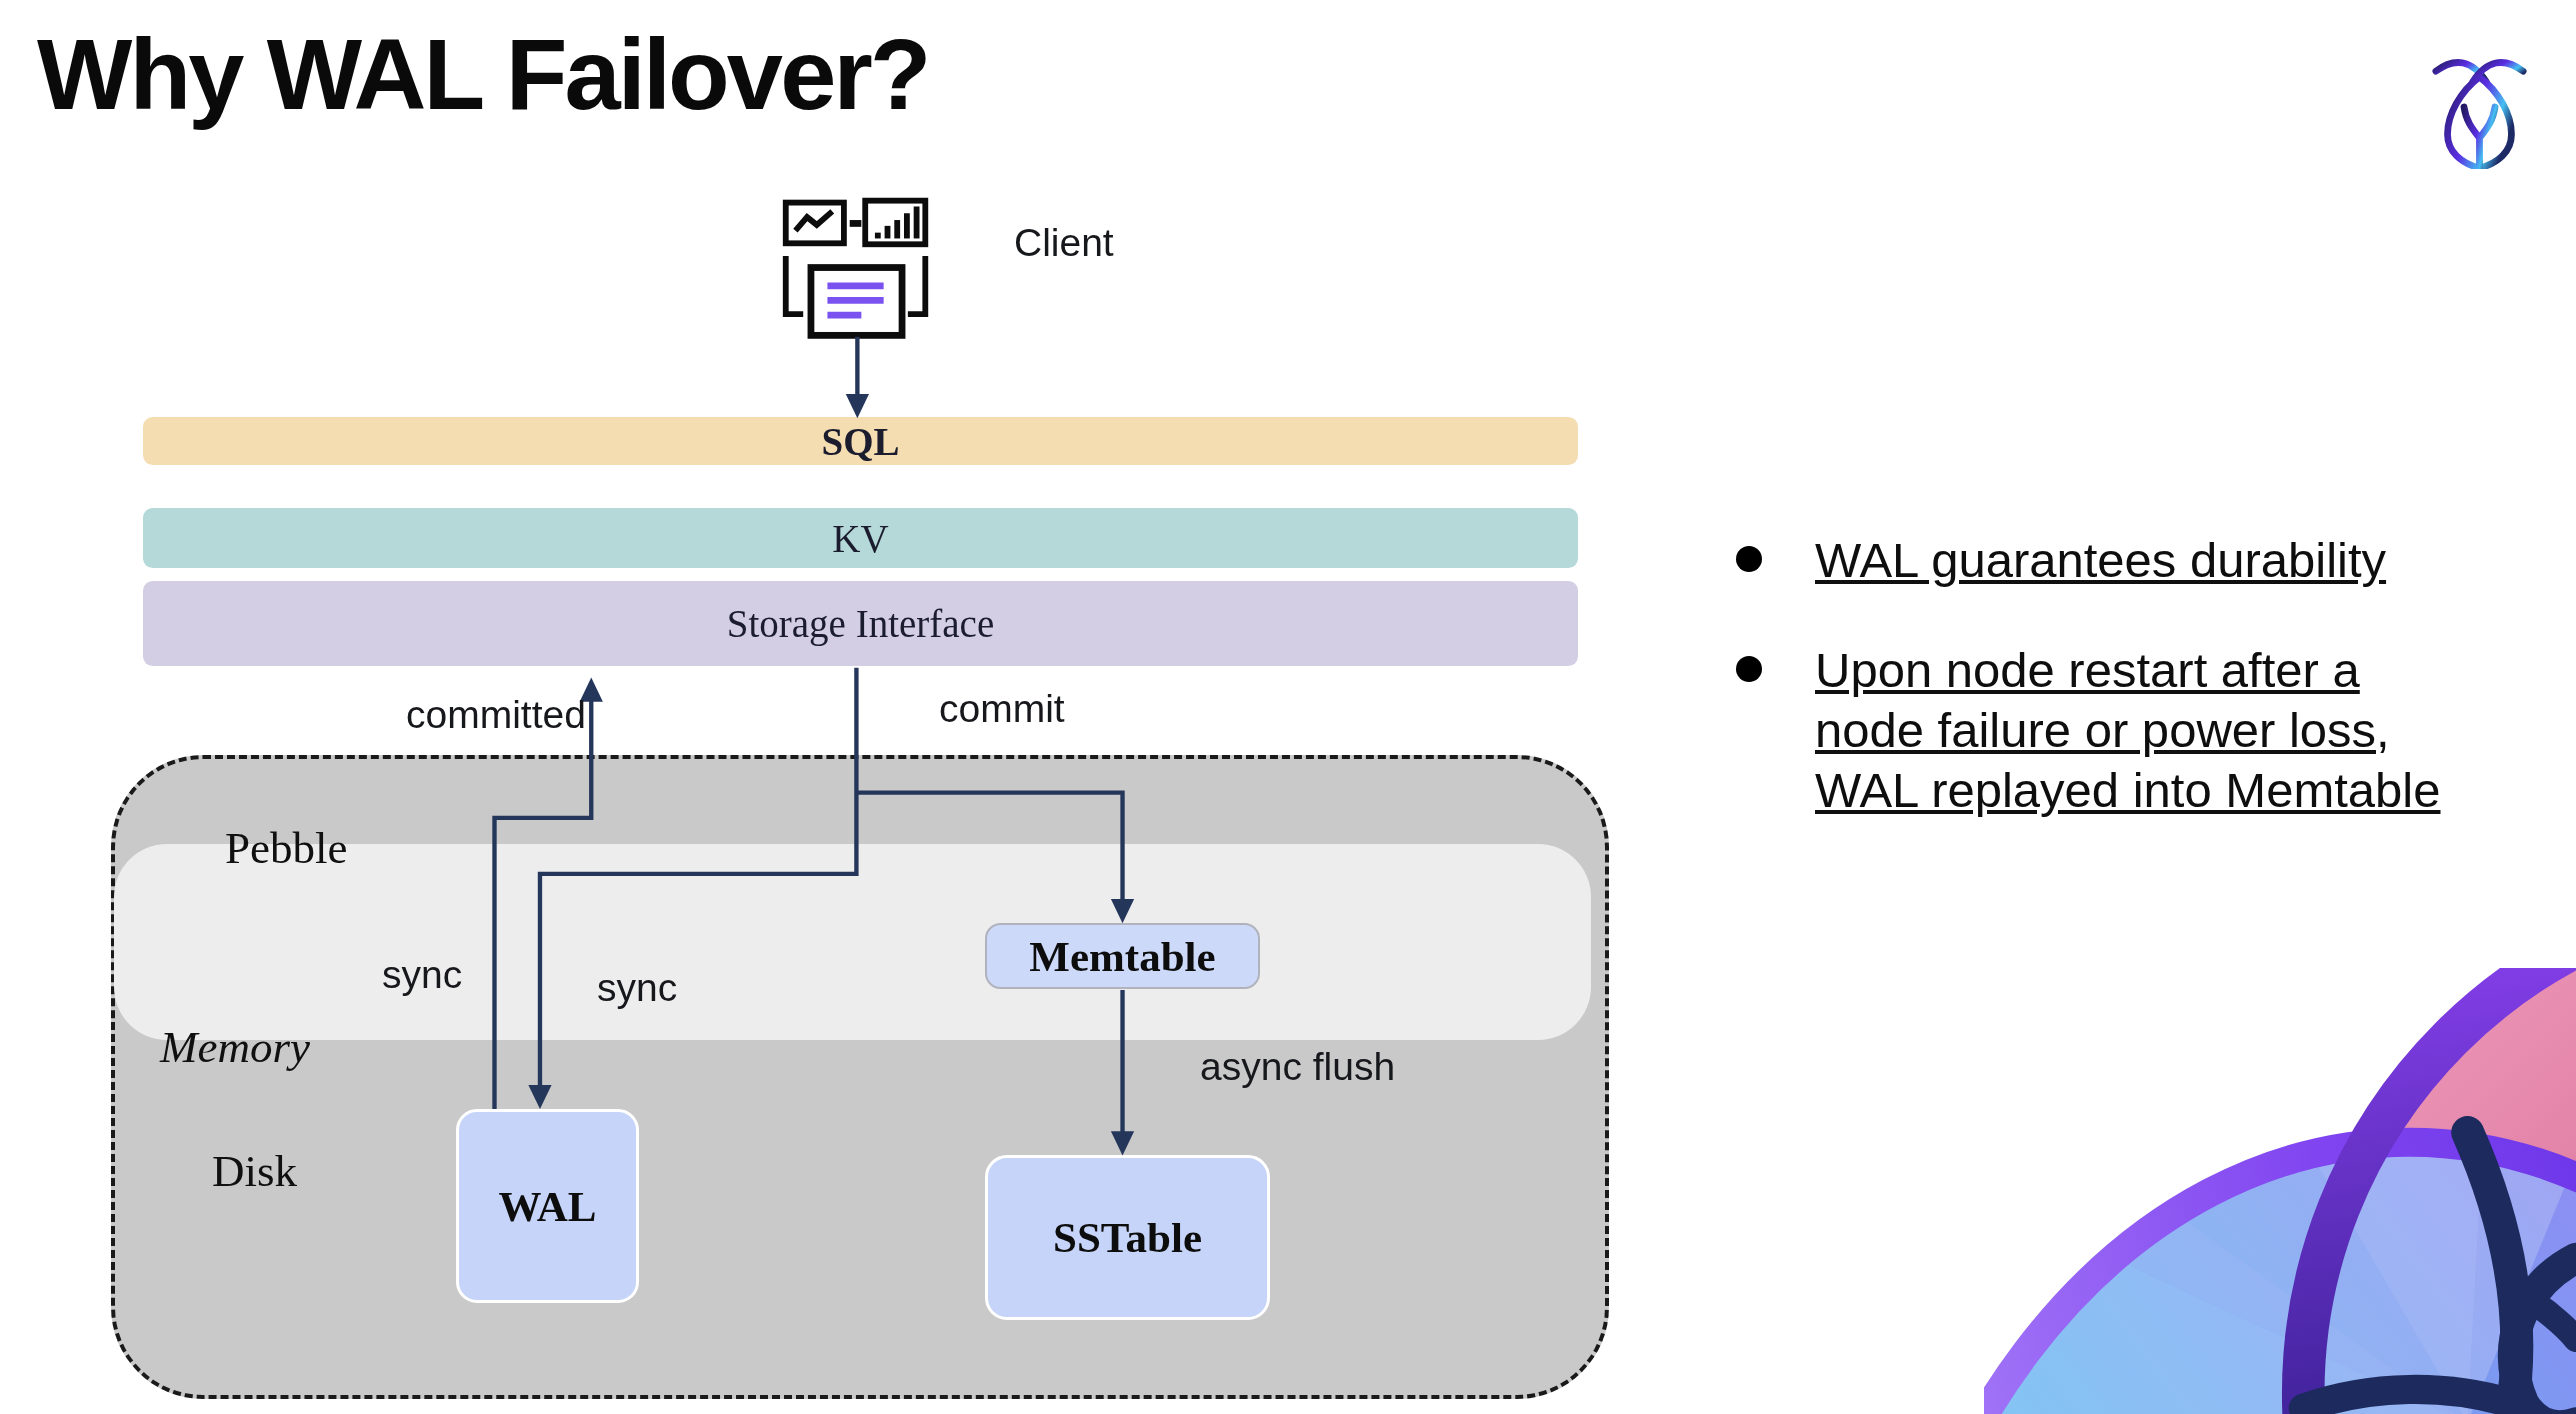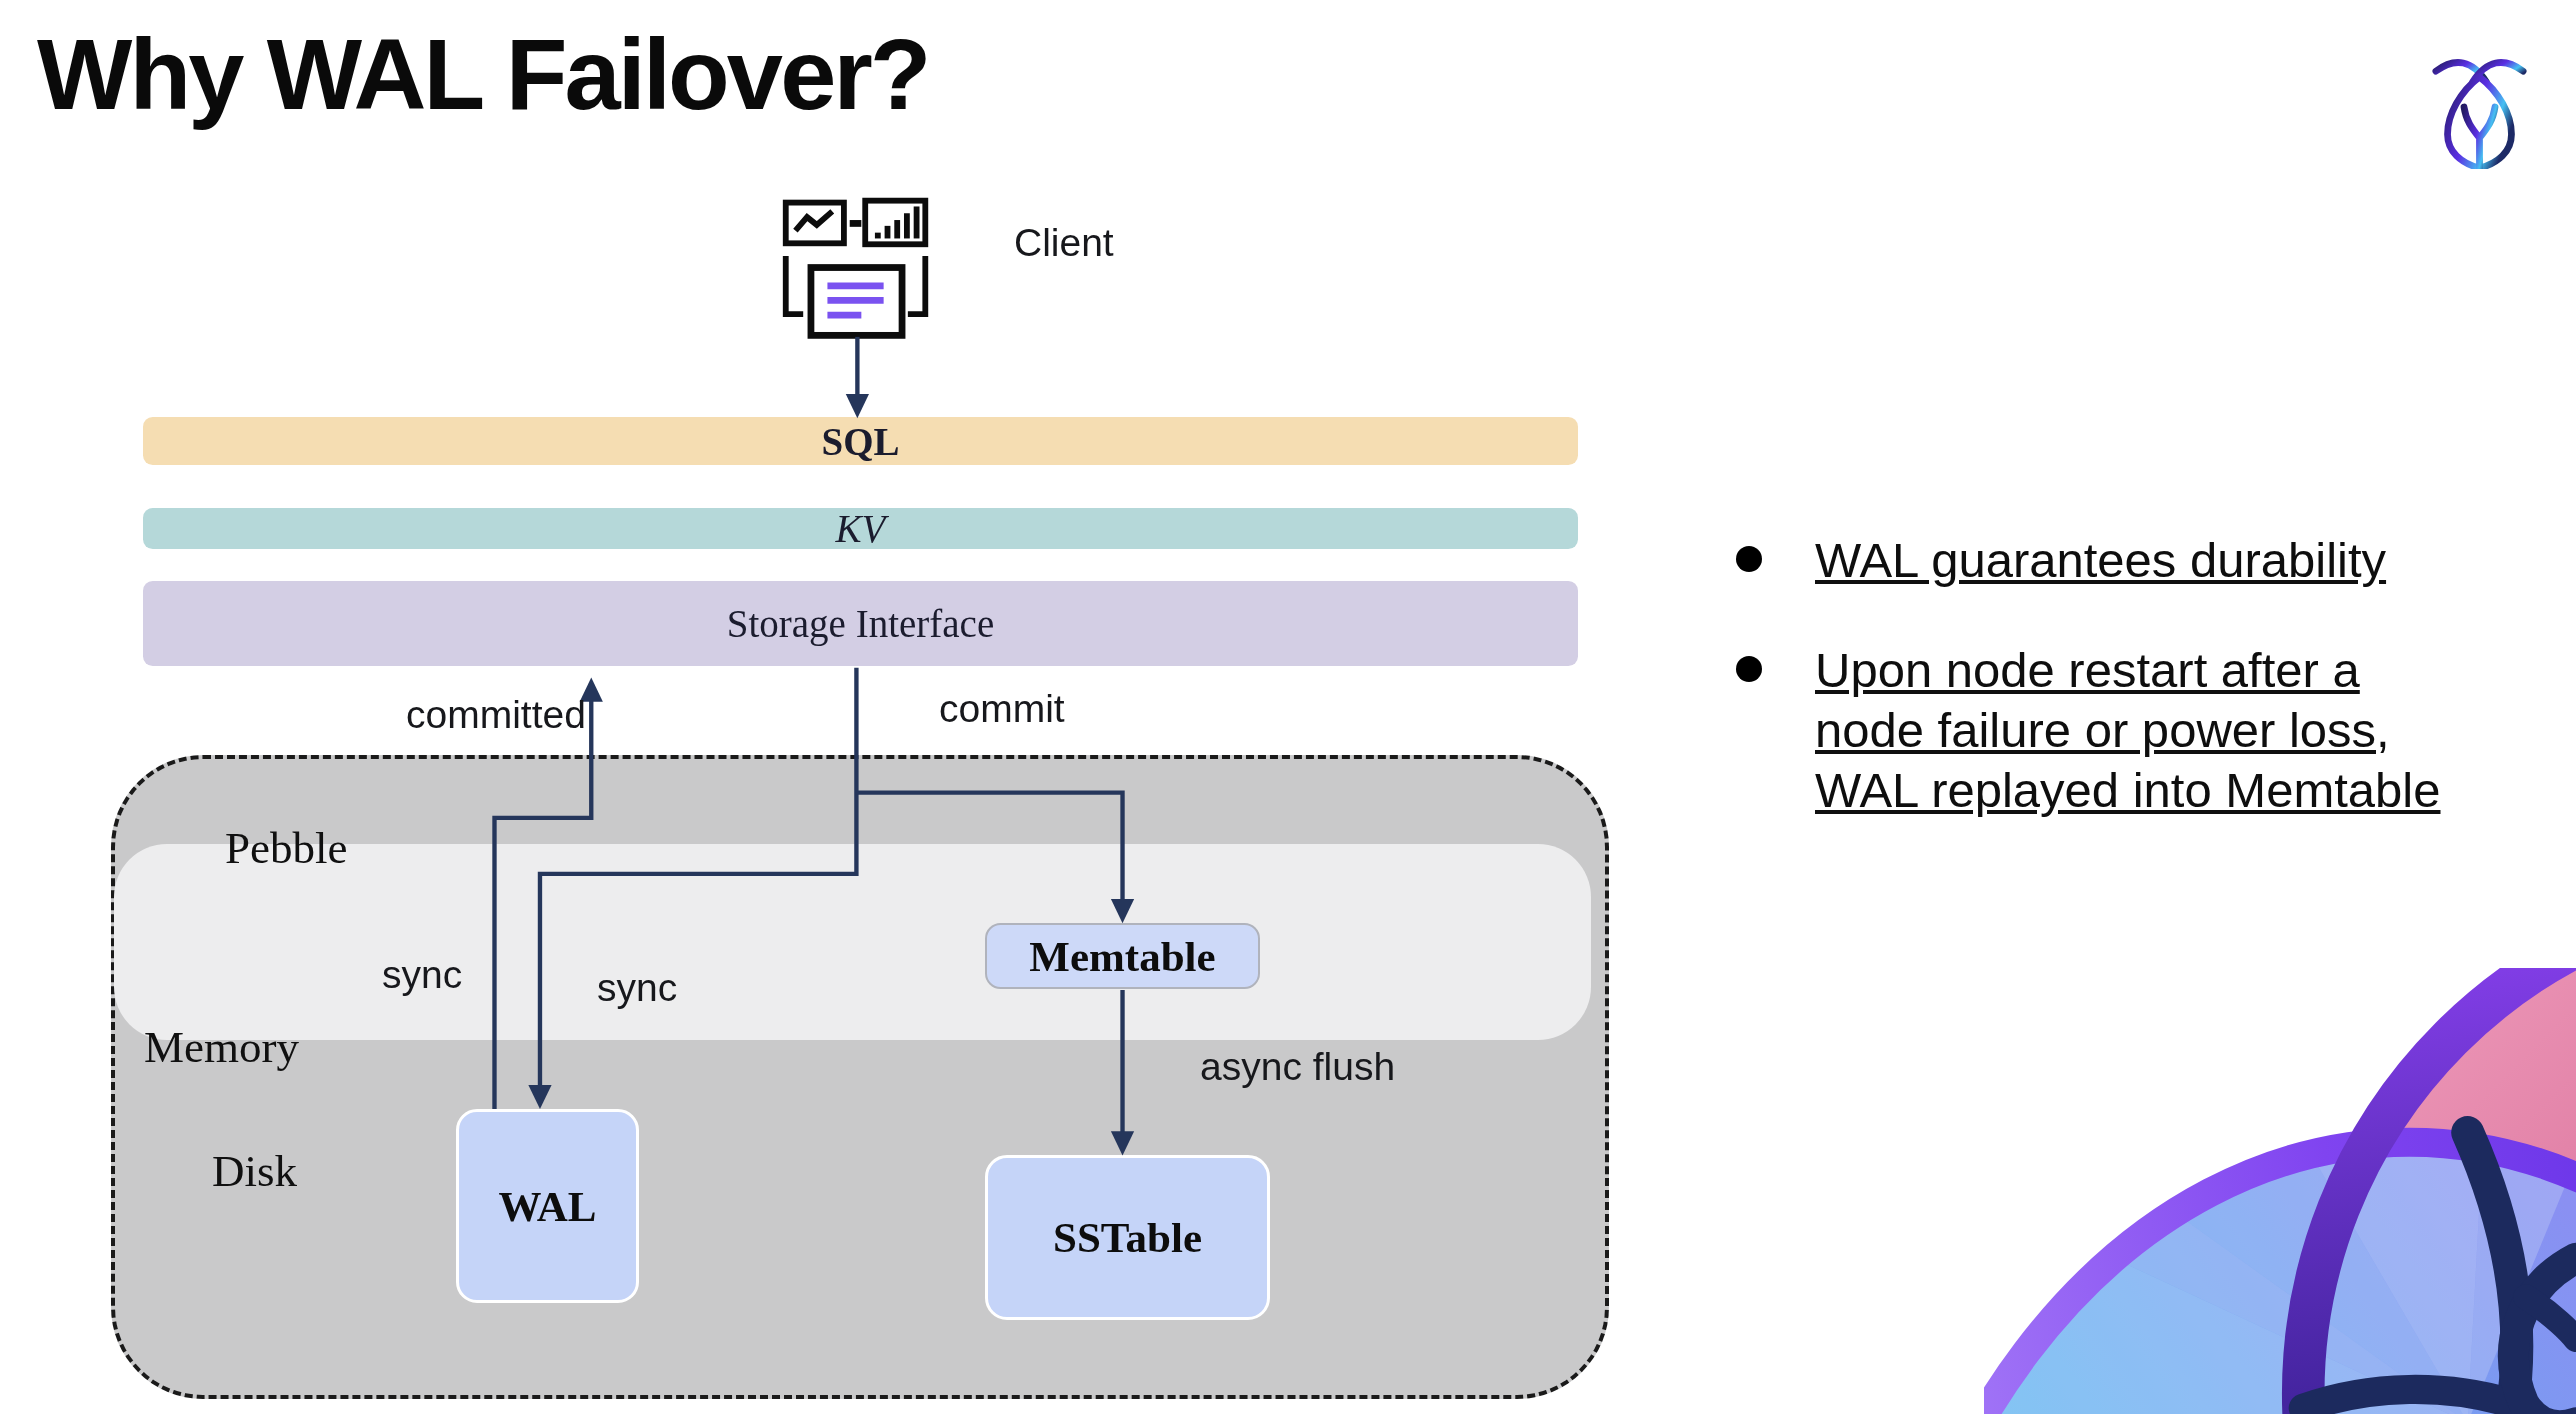--- a/index.html
+++ b/index.html
@@ -15,30 +15,30 @@
   
   .sans-label{font-size:39px;color:#17181c;font-family:"Liberation Sans",sans-serif;}
 
   
   .serif-label{font-family:"Liberation Serif","DejaVu Serif",serif;font-size:45px;color:#101010;margin-top:36px;}
 
   
   .layer-bar{left:143px;width:1435px;border-radius:9.7px;display:flex;align-items:center;justify-content:center;
              font-family:"Liberation Serif","DejaVu Serif",serif;font-size:39px;color:#1b1c2e;z-index:2;}
   #layer-sql{top:417px;height:48px;background:var(--pal-sql,#f5ddb2);font-weight:bold;}
-  #layer-kv{top:508px;height:41px;background:var(--pal-kv,#b5d8d9);font-style:italic;}
+  #layer-kv{top:508px;height:60px;background:var(--pal-kv,#b5d8d9);}
   #layer-storage{top:581px;height:85px;background:var(--pal-storage,#d3cee4);}
 
   
   #pebble-container{left:111px;top:755px;width:1498px;height:644px;background:var(--pal-pebble,#c9c9ca);
                     border:4.8px dashed #1a1a1a;border-radius:92px;box-sizing:border-box;z-index:1;}
   #memory-band{left:114px;top:844px;width:1477px;height:196px;background:var(--pal-memory,#ededee);
                border-radius:53px;z-index:1;}
   #pebble-label{left:225px;top:786px;z-index:3;}
-  #memory-label{left:144px;top:985px;z-index:3;}
+  #memory-label{left:160px;top:985px;z-index:3;font-style:italic;}
   #disk-label{left:212px;top:1109px;z-index:3;}
 
   
   .dbox{display:flex;align-items:center;justify-content:center;box-sizing:border-box;z-index:4;
         font-family:"Liberation Serif","DejaVu Serif",serif;font-weight:bold;font-size:43px;color:#0d0d0d;}
   #box-wal{left:456px;top:1109px;width:183px;height:194px;background:var(--pal-box-blue,#c5d4f8);
            border:3.9px solid #ffffff;border-radius:21px;}
   #box-memtable{left:985px;top:923px;width:275px;height:66px;background:var(--pal-box-blue-light,#cdd9f8);
                 border:2.9px solid var(--pal-box-border,#b0b3bc);border-radius:15.5px;}
   #box-sstable{left:985px;top:1155px;width:285px;height:165px;background:var(--pal-box-blue,#c5d4f8);

